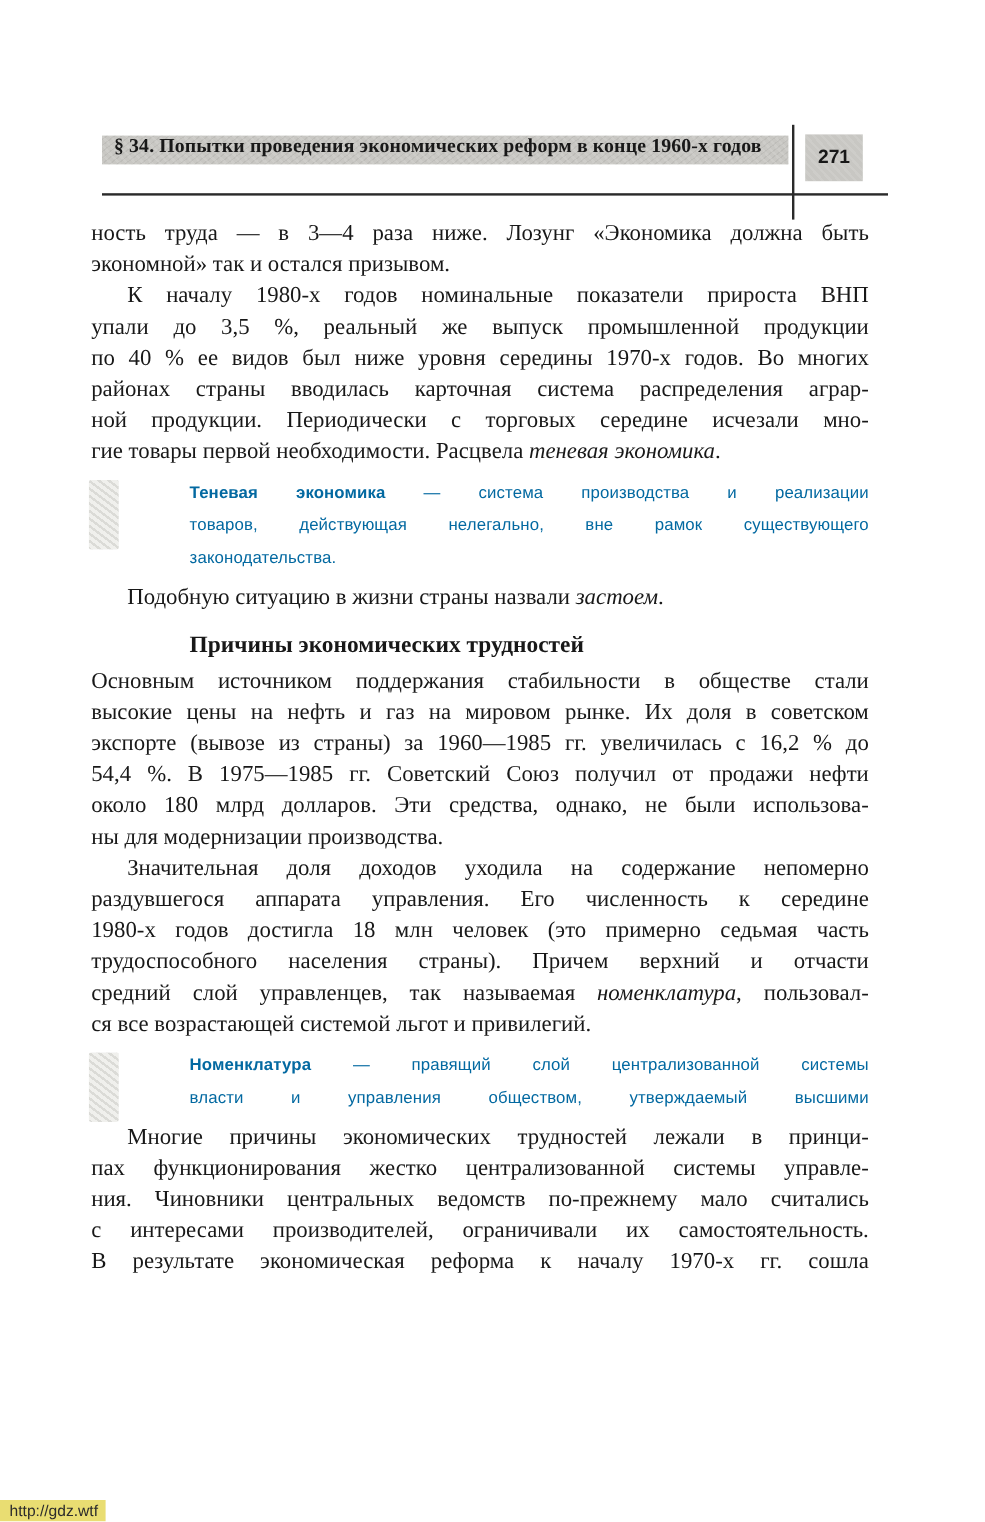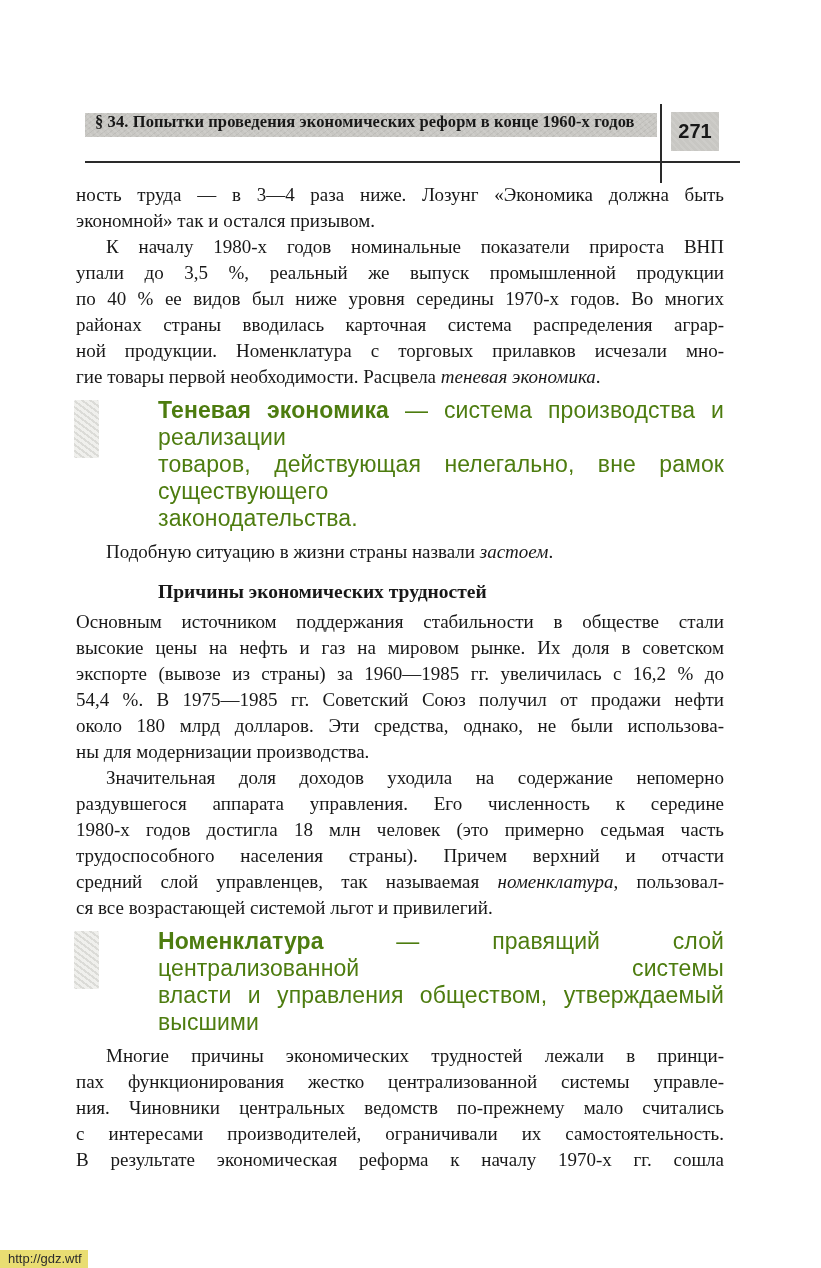--- a/index.html
+++ b/index.html
@@ -31,21 +31,21 @@
   .header-band .title{
     font-weight:bold;font-size:16.5px;line-height:1.15;letter-spacing:.1px;
   }
   .pageno-box{
     position:absolute;left:671px;top:112px;width:48px;height:39px;
     background:
       repeating-linear-gradient(47deg,rgba(255,255,255,.10) 0 2px,rgba(0,0,0,0) 2px 5px),
       var(--header-band);
     display:flex;align-items:center;justify-content:center;
     font-family:"Liberation Sans","DejaVu Sans",sans-serif;
-    font-weight:700;font-size:20px;
+    font-weight:700;font-size:16px;
   }
   .vrule{position:absolute;left:660px;top:104px;width:2px;height:79px;background:var(--rule);}
   .hrule{position:absolute;left:85px;top:161px;width:655px;height:2px;background:var(--rule);}
   
   .article{
     position:absolute;left:76px;top:182px;width:648px;
     font-size:19px;line-height:26px;
   }
   .para{margin:0;}
   .line{
@@ -55,22 +55,22 @@
   .line.last{text-align:left;text-align-last:left;}
   .line.indent{text-indent:30px;}
   .subheading{
     margin:14px 0 4px 82px;
     font-weight:bold;font-size:19.5px;line-height:26px;
   }
   .defbox{
     position:relative;
     margin:7px 0 7px 82px;
     font-family:"Liberation Sans","DejaVu Sans",sans-serif;
-    font-size:23px;line-height:27px;
-    color:#4d7c0f;
+    font-size:14px;line-height:27px;
+    color:#0369a1;
   }
   .defbox .line{letter-spacing:.1px;}
   .defbox strong{font-weight:700;}
   .def-icon{
     position:absolute;left:-84px;top:3px;width:25px;height:58px;
     background:
       repeating-linear-gradient(37deg,#cfcfca 0 2px,#ebebe7 2px 5px),
       #e3e3df;
     opacity:.75;border-radius:2px;filter:blur(.4px);
   }
@@ -103,21 +103,21 @@
   <main class="article" id="article">
       <div class="para">
         <div class="line">ность труда — в 3—4 раза ниже. Лозунг «Экономика должна быть</div>
         <div class="line last">экономной» так и остался призывом.</div>
       </div>
       <div class="para">
         <div class="line indent">К началу 1980-х годов номинальные показатели прироста ВНП</div>
         <div class="line">упали до 3,5 %, реальный же выпуск промышленной продукции</div>
         <div class="line">по 40 % ее видов был ниже уровня середины 1970-х годов. Во многих</div>
         <div class="line">районах страны вводилась карточная система распределения аграр-</div>
-        <div class="line">ной продукции. Номенклатура с торговых прилавков исчезали мно-</div>
+        <div class="line">ной продукции. Периодически с торговых середине исчезали мно-</div>
         <div class="line last">гие товары первой необходимости. Расцвела <em>теневая экономика</em>.</div>
       </div>
       <div class="defbox">
         <span class="def-icon"></span>
         <div class="line"><strong>Теневая экономика</strong> — система производства и реализации</div>
         <div class="line">товаров, действующая нелегально, вне рамок существующего</div>
         <div class="line last">законодательства.</div>
       </div>
       <div class="para">
         <div class="line last indent">Подобную ситуацию в жизни страны назвали <em>застоем</em>.</div>

